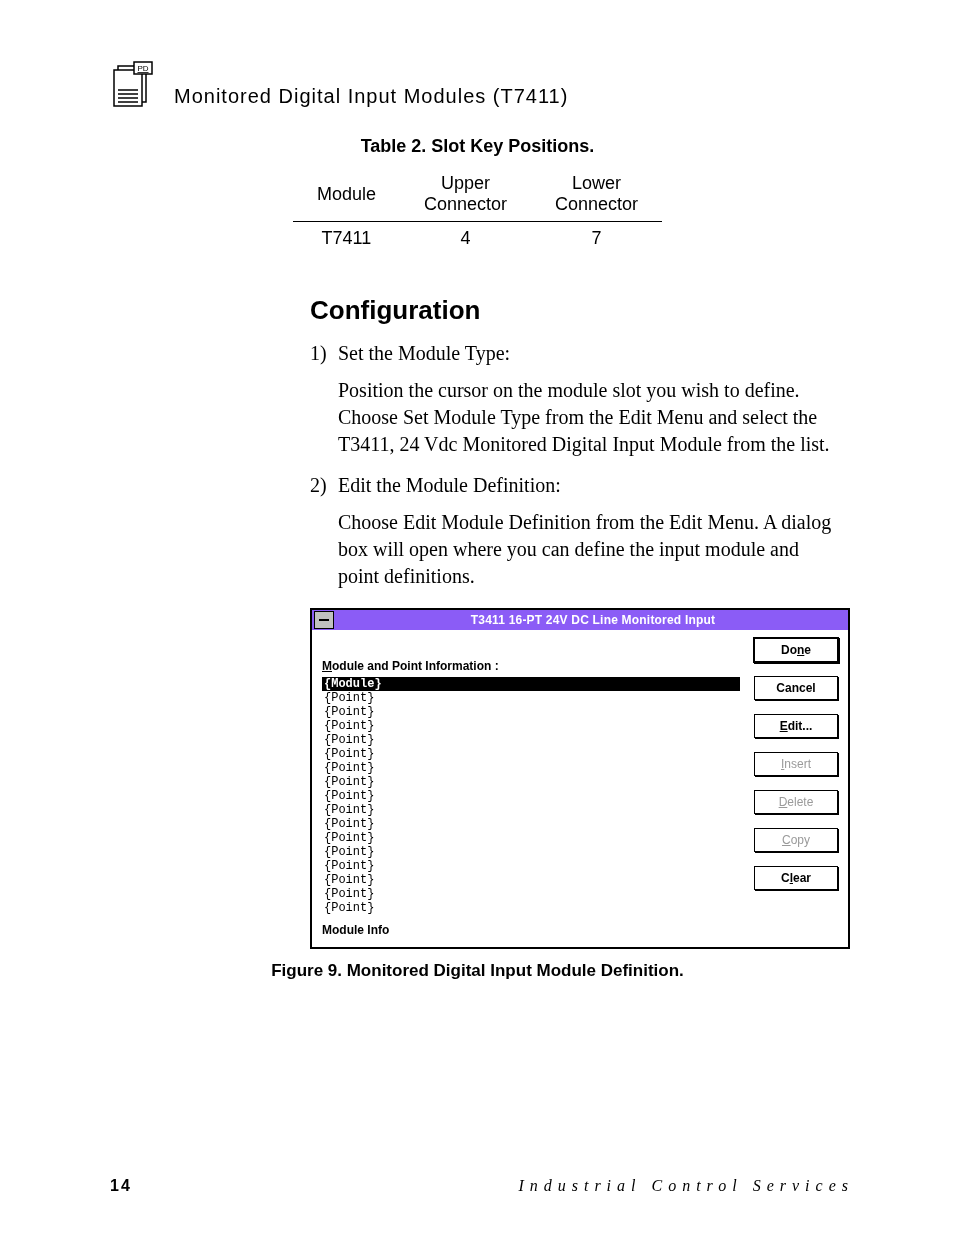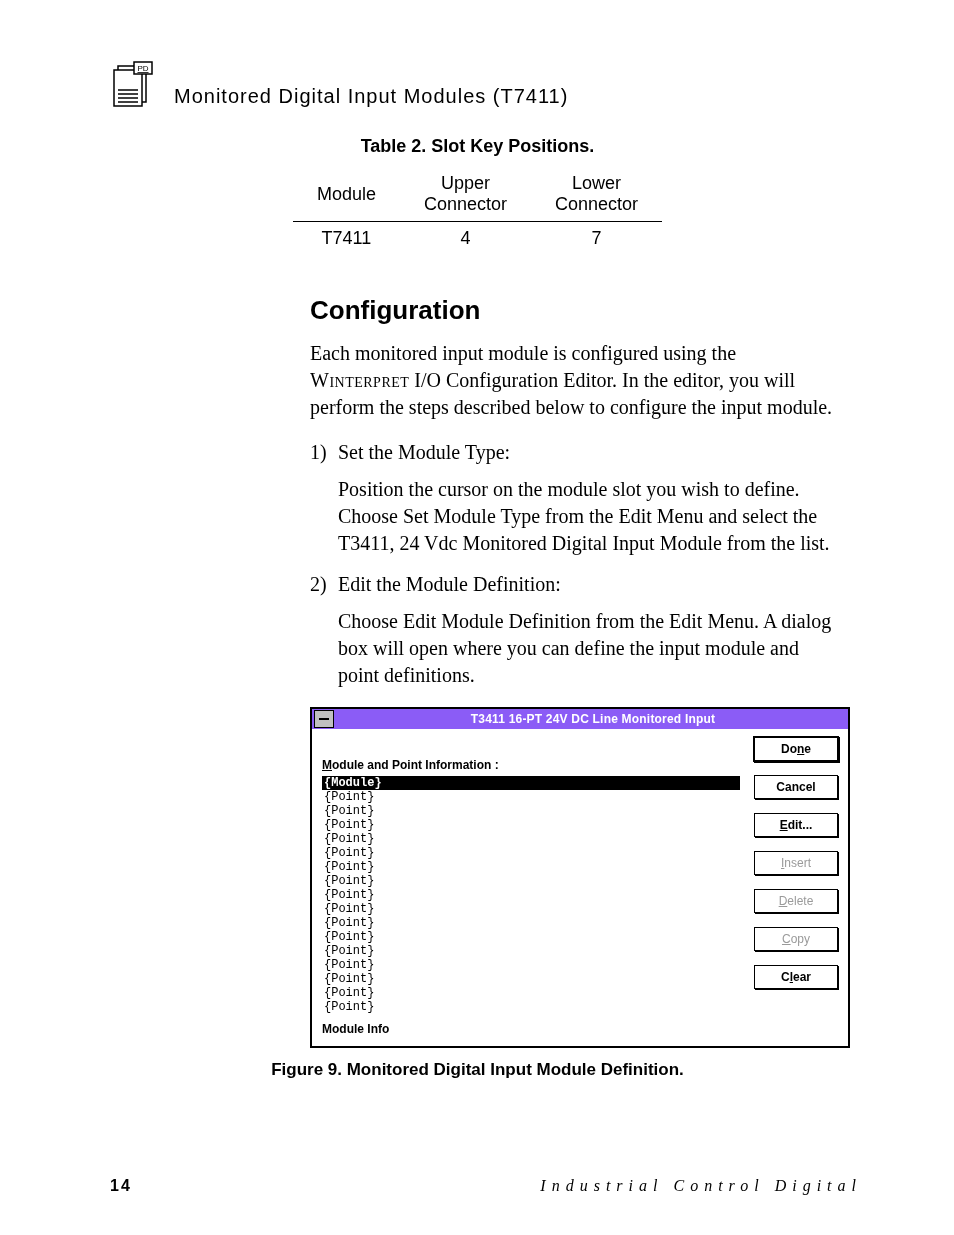--- a/index.html
+++ b/index.html
@@ -194,21 +194,21 @@
     text-align: center;
     font-family: Arial, Helvetica, sans-serif;
     font-weight: bold;
     font-size: 17px;
   }
 
   .footer {
     position: absolute;
     bottom: 40px;
     left: 110px;
-    right: 92px;
+    right: 100px;
     display: flex;
     justify-content: space-between;
     font-family: Georgia, serif;
     font-size: 16px;
   }
   .footer .page-num { font-weight: bold; font-family: Arial, sans-serif; letter-spacing: 2px; }
   .footer .pub { font-style: italic; letter-spacing: 6px; }
 </style>
 </head>
 <body>
@@ -245,23 +245,20 @@
         <td>T7411</td>
         <td>4</td>
         <td>7</td>
       </tr>
     </tbody>
   </table>
 
   <div class="section-heading">Configuration</div>
 
   <div class="body-text">
-    <p>
-      <span>Each monitored input module is configured using the </span><span class="smallcaps">Winterpret</span><span> I/O Configuration Editor.  In the editor, you will perform the steps described below to configure the input module.</span>
-    </p>
     <ol class="steps">
       <li>
         <div class="step-title">Set the Module Type:</div>
         <div class="step-body">Position the cursor on the module slot you wish to define.  Choose Set Module Type from the Edit Menu and select the T3411, 24 Vdc Monitored Digital Input Module from the list.</div>
       </li>
       <li>
         <div class="step-title">Edit the Module Definition:</div>
         <div class="step-body">Choose Edit Module Definition from the Edit Menu.  A dialog box will open where you can define the input module and point definitions.</div>
       </li>
     </ol>
@@ -309,16 +306,16 @@
           <div class="win-btn disabled"><span class="ul">C</span>opy</div>
           <div class="win-btn">C<span class="ul">l</span>ear</div>
         </div>
     </div>
   </div>
 
   <div class="figure-caption">Figure 9.  Monitored Digital Input Module Definition.</div>
 
   <div class="footer">
     <span class="page-num">14</span>
-    <span class="pub">Industrial    Control    Digital</span>
+    <span class="pub">Industrial    Control    Services</span>
   </div>
 
 </div>
 
 </body></html>

